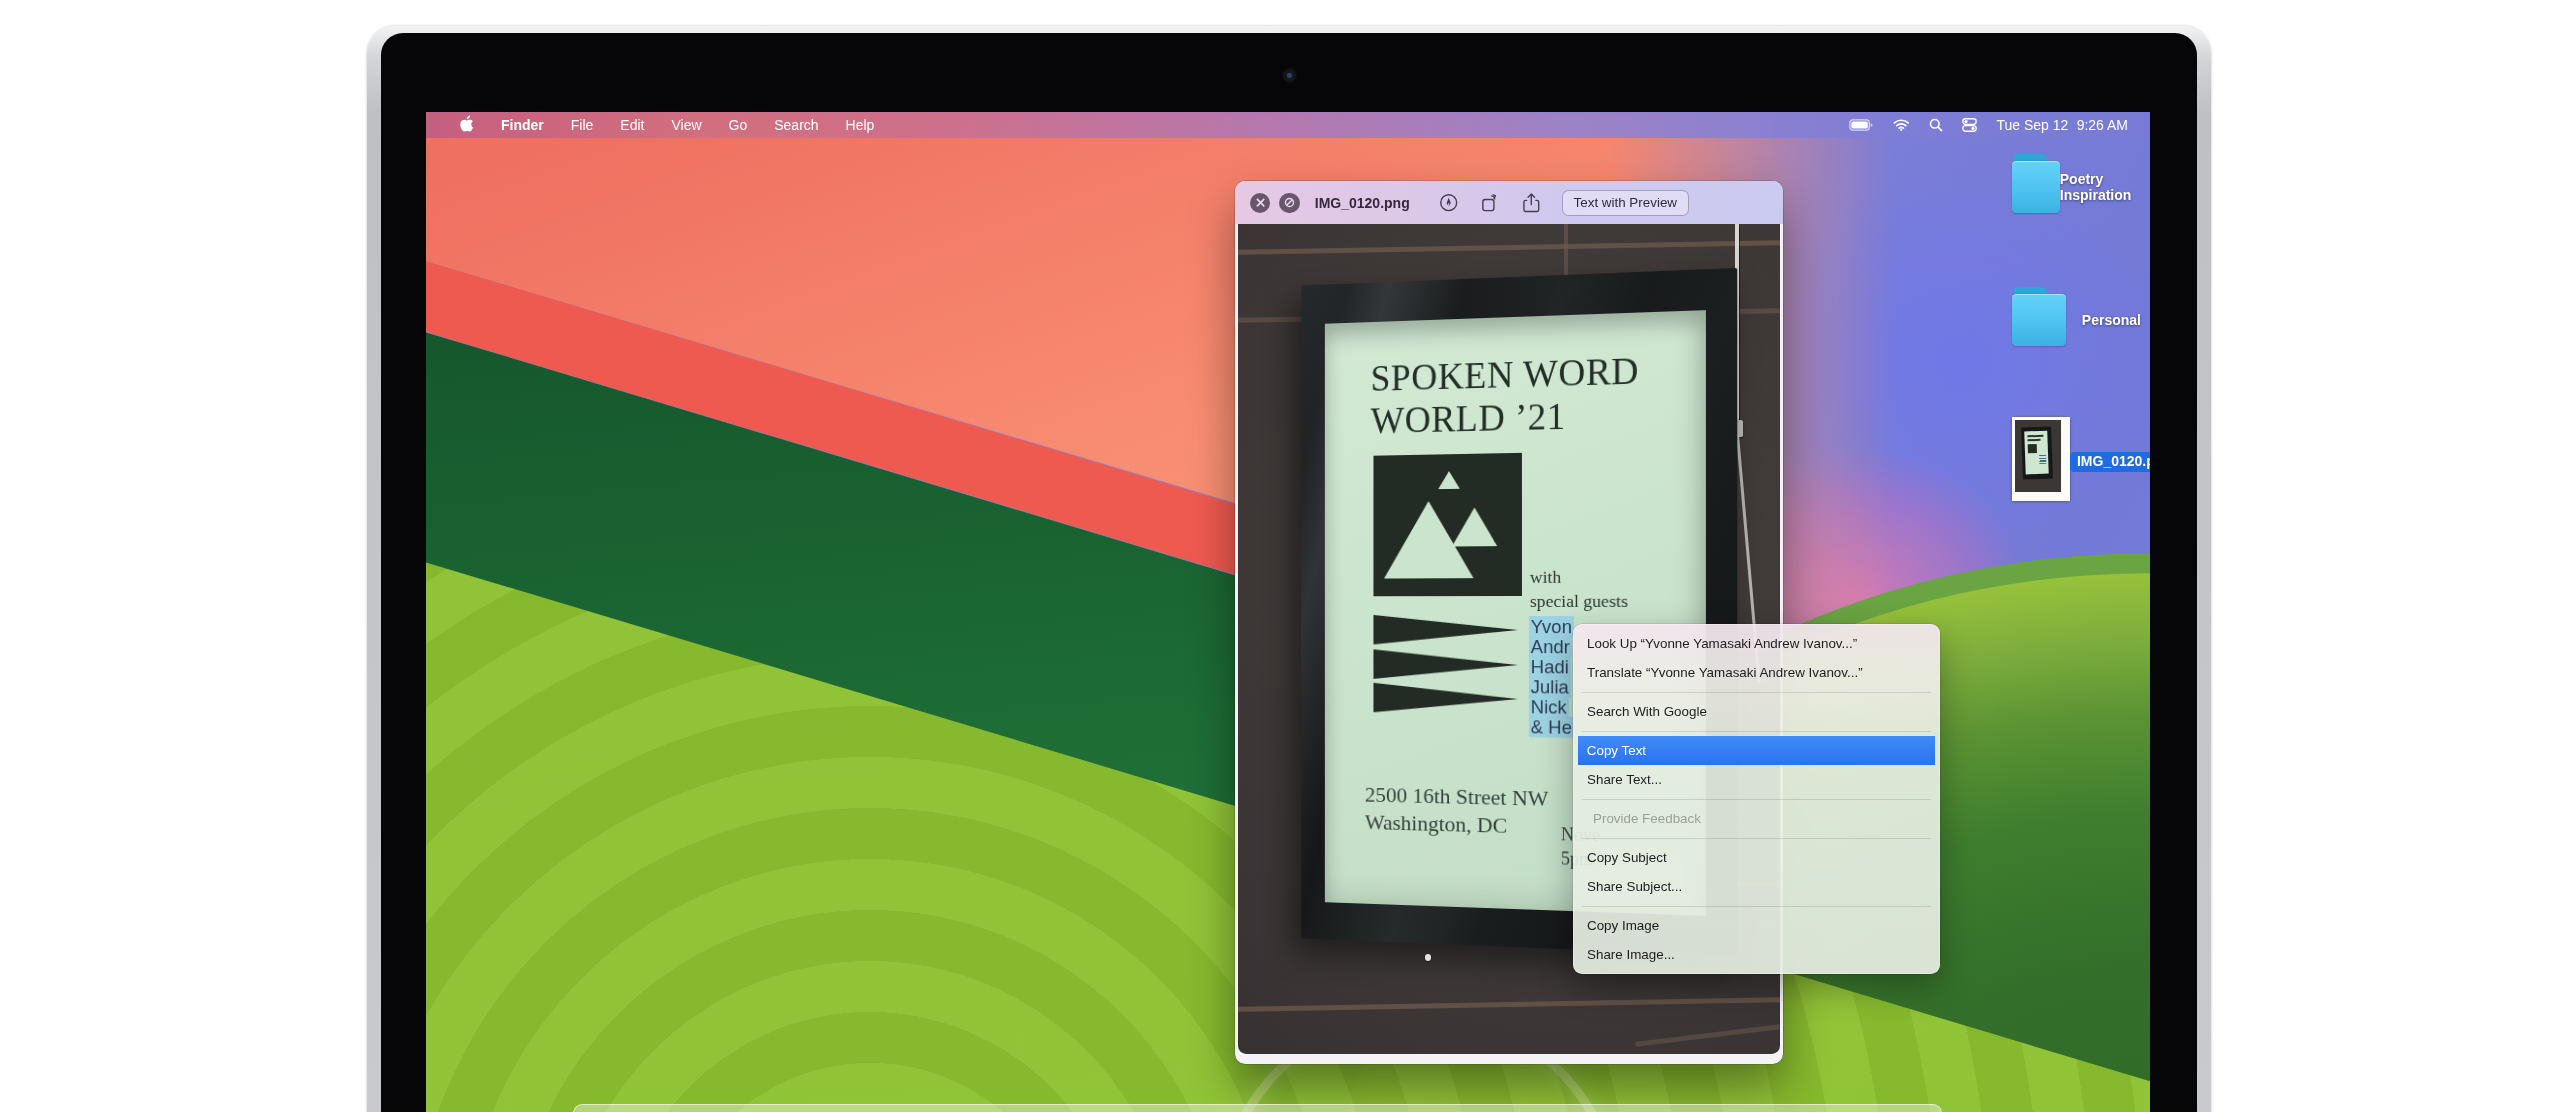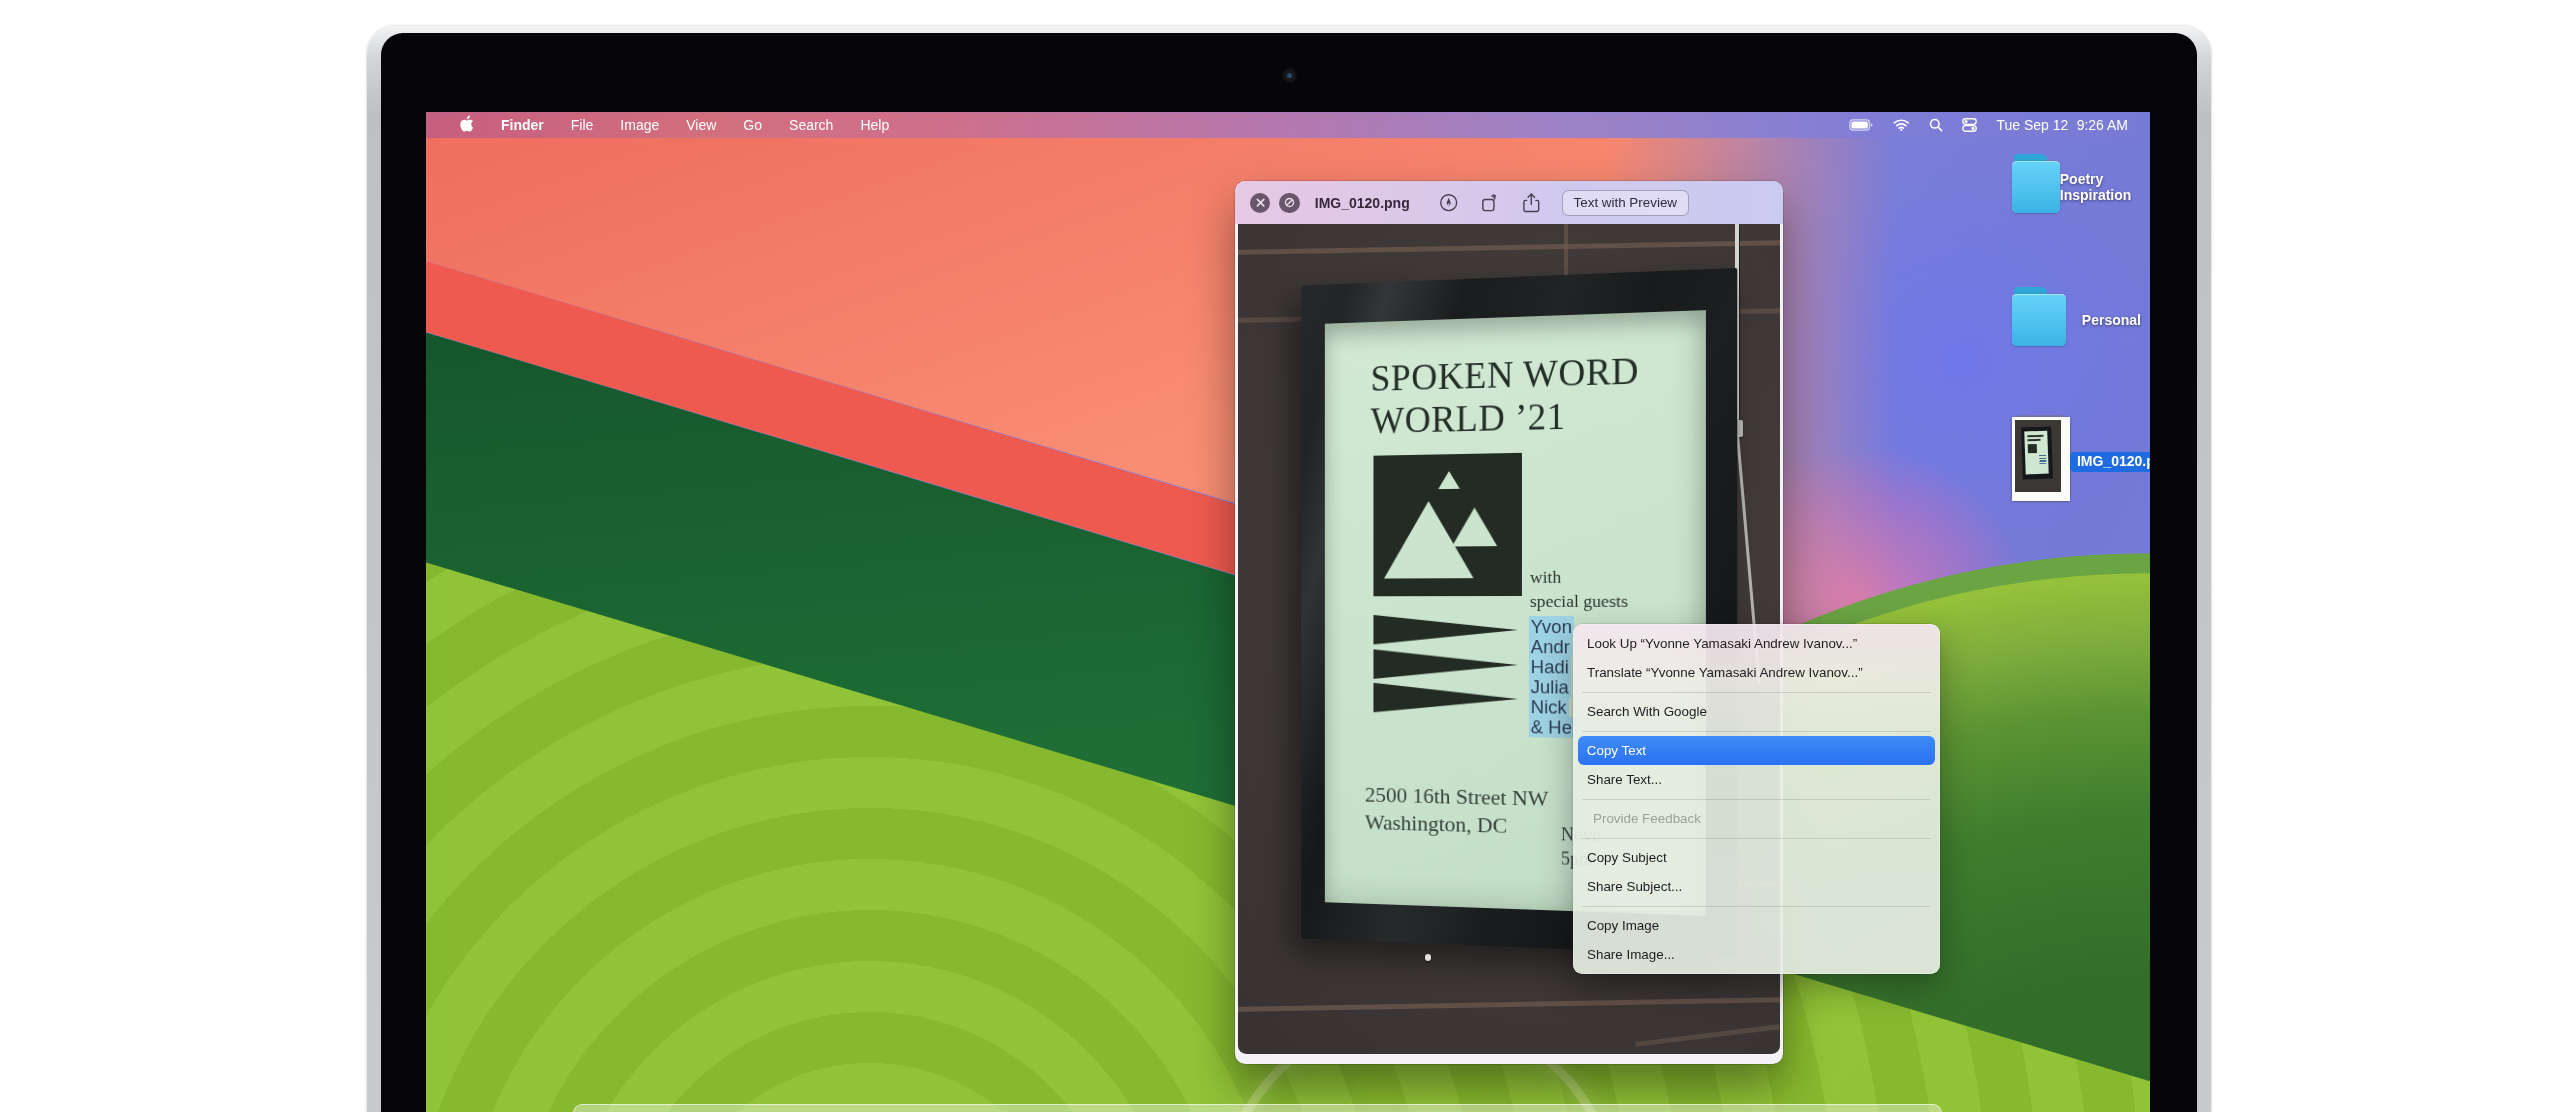--- a/index.html
+++ b/index.html
@@ -133,21 +133,21 @@
   .p-names span{background:rgba(150,208,232,.85);padding:0 1.8px;}
   .p-address{position:absolute;left:42px;top:467px;font-family:"Liberation Serif",serif;font-size:22px;line-height:1.27;color:#37423a;white-space:nowrap;}
   .p-date{position:absolute;left:242px;top:504px;font-family:"Liberation Serif",serif;font-size:18px;line-height:1.35;color:#37423a;}
   .screw{position:absolute;left:187px;top:730px;width:6.5px;height:6.5px;border-radius:50%;background:#e3e1dd;box-shadow:0 0.9px 1.8px rgba(0,0,0,.6);}
 
   
   .ctx{position:absolute;left:1147px;top:512px;width:367px;box-sizing:border-box;padding:4.6px 0;border-radius:9.2px;
     background:linear-gradient(180deg,rgba(243,229,239,.94) 0%,rgba(238,237,230,.94) 16%,rgba(229,238,225,.93) 42%,rgba(230,237,226,.93) 100%);
     box-shadow:0 13px 35px rgba(0,0,0,.32),0 0 0 0.5px rgba(0,0,0,.18),inset 0 0 0 0.9px rgba(255,255,255,.3);}
   .ctx-item{height:29px;line-height:29px;padding:0 14px;font-size:13.4px;color:#1e1d20;white-space:nowrap;overflow:hidden;}
-  .ctx-item.hl{margin:0 4.6px;padding:0 9.2px;border-radius:6px;background:linear-gradient(180deg,#3f8bf8,#2a72f0);color:#fff;}
+  .ctx-item.hl{margin:0 4.6px;padding:0 9.2px;border-radius:0;background:linear-gradient(180deg,#3f8bf8,#2a72f0);color:#fff;}
   .ctx-item.dis{color:rgba(92,97,90,.55);padding-left:20px;}
   .ctx-sep{height:0.9px;background:rgba(40,40,40,.15);margin:4.6px 9.2px;}
 
   
   .dock{position:absolute;left:147px;top:992px;width:1367px;height:11px;border-radius:9.2px 9.2px 0 0;
     background:rgba(255,255,255,.38);border:0.9px solid rgba(255,255,255,.6);border-bottom:none;}
 </style>
 </head>
 <body>
 
@@ -172,21 +172,21 @@
 
         <div class="menubar">
           <div class="mb-left">
             <span class="apple-svg">
               <svg width="15" height="17.6" viewBox="0 0 16 19" fill="#ffffff">
                   <path d="M13.1 10.1c0-2.2 1.8-3.2 1.9-3.3-1-1.5-2.6-1.7-3.2-1.7-1.4-.1-2.7.8-3.3.8-.7 0-1.8-.8-2.9-.8C4.1 5.1 2.7 6 2 7.3c-1.5 2.6-.4 6.4 1.1 8.5.7 1 1.5 2.2 2.6 2.1 1.1 0 1.5-.7 2.8-.7s1.6.7 2.8.7 1.9-1 2.6-2.1c.8-1.2 1.1-2.3 1.2-2.4-.1 0-2-.8-2-3.3zM10.9 3.3c.6-.7 1-1.7.9-2.7-.9 0-1.9.6-2.5 1.3-.6.6-1 1.6-.9 2.6 1 .1 1.9-.5 2.5-1.2z"></path>
                 </svg>
             </span>
             <span class="mb-item mb-finder">Finder</span>
             <span class="mb-item">File</span>
-            <span class="mb-item">Image</span>
+            <span class="mb-item">Edit</span>
             <span class="mb-item">View</span>
             <span class="mb-item">Go</span>
             <span class="mb-item">Search</span>
             <span class="mb-item">Help</span>
           </div>
           <div class="mb-right">
             <span style="display:flex;">
               <svg width="24" height="12" viewBox="0 0 26 13">
                   <rect x="1" y="1" width="21" height="11" rx="3" fill="none" stroke="#ffffff" stroke-opacity=".7" stroke-width="1.3"></rect>
                   <rect x="2.6" y="2.6" width="17.8" height="7.8" rx="1.8" fill="#ffffff"></rect>

